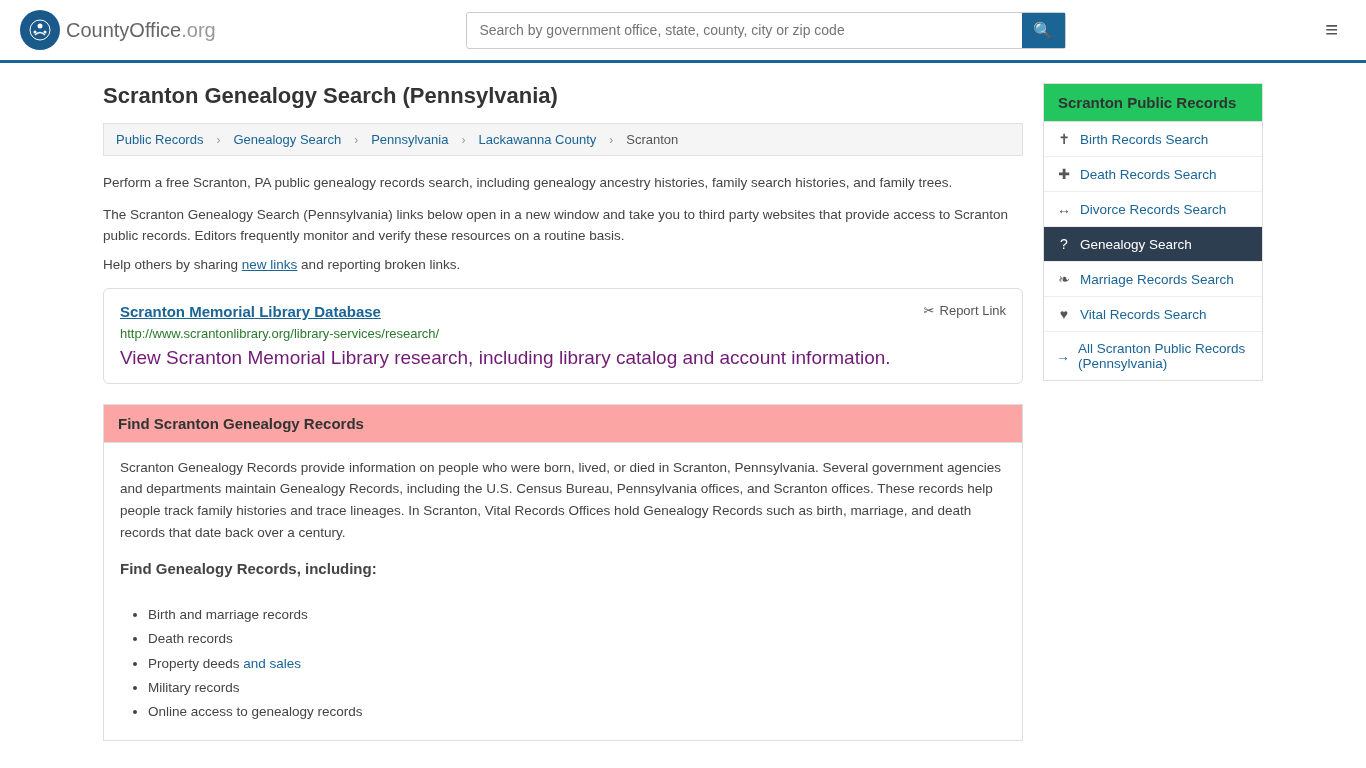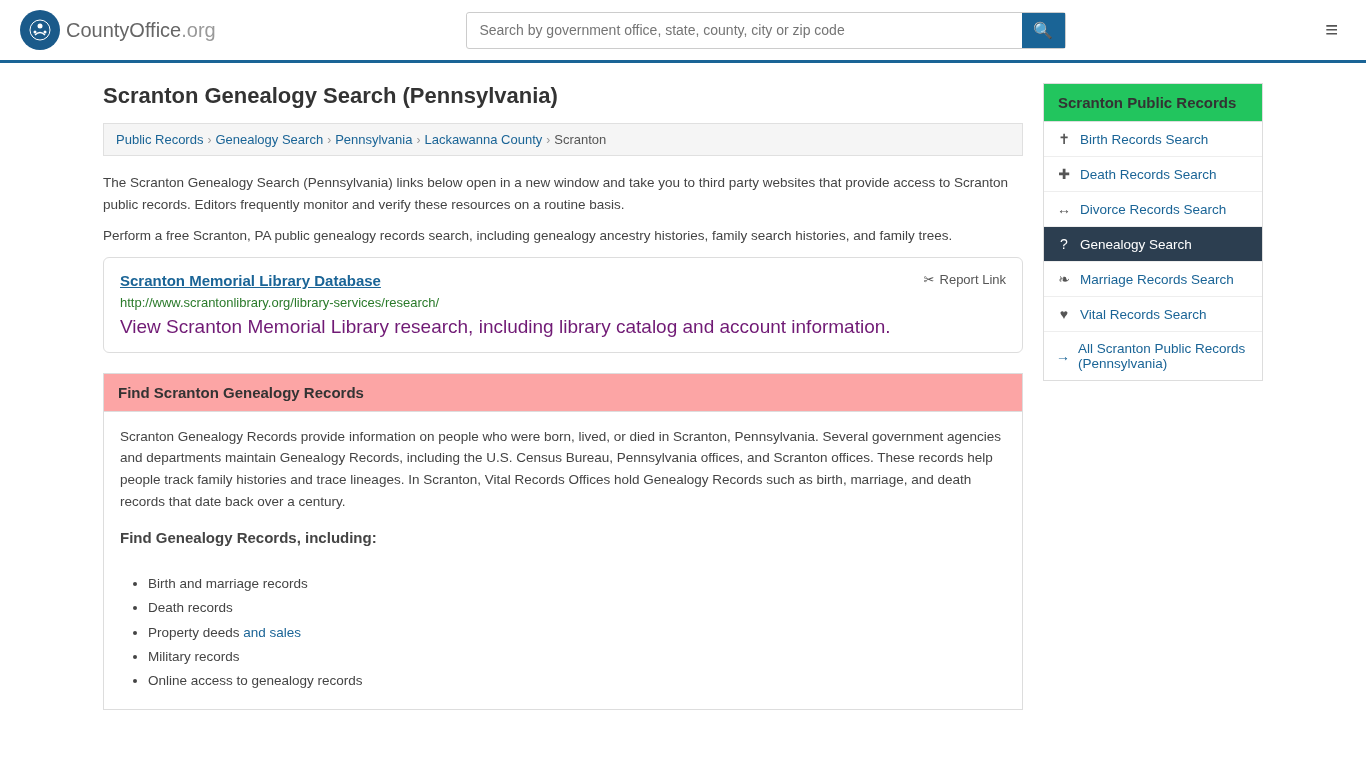--- a/index.html
+++ b/index.html
@@ -98,21 +98,21 @@
     .breadcrumb {
       background: #f5f5f5;
       border: 1px solid #e0e0e0;
       padding: 8px 12px;
       font-size: 13px;
       color: #555;
       margin-bottom: 16px;
       display: flex;
       align-items: center;
       flex-wrap: wrap;
-      gap: 4px;
+      gap: 13px;
     }
     .breadcrumb a {
       color: #1a6496;
       text-decoration: none;
     }
     .breadcrumb-sep {
       color: #999;
       font-size: 12px;
     }
 
@@ -308,22 +308,25 @@
       <span class="breadcrumb-sep">›</span>
       <a href="#">Genealogy Search</a>
       <span class="breadcrumb-sep">›</span>
       <a href="#">Pennsylvania</a>
       <span class="breadcrumb-sep">›</span>
       <a href="#">Lackawanna County</a>
       <span class="breadcrumb-sep">›</span>
       <span>Scranton</span>
     </nav>
 
+    <p class="description">Perform a free Scranton, PA public genealogy records search, including genealogy ancestry histories, family search histories, and family trees.</p>
     <p class="description">The Scranton Genealogy Search (Pennsylvania) links below open in a new window and take you to third party websites that provide access to Scranton public records. Editors frequently monitor and verify these resources on a routine basis.</p>
-    <p class="description">Perform a free Scranton, PA public genealogy records search, including genealogy ancestry histories, family search histories, and family trees.</p>
+    <p class="help-text">
+      <span>Help others by sharing </span><a href="#">new links</a><span> and reporting broken links.</span>
+    </p>
 
     <div class="link-card">
       <div class="link-card-header">
         <a href="#" class="link-card-title">Scranton Memorial Library Database</a>
         <button class="report-link-btn">
           <span>✂</span>
           <span>Report Link</span>
         </button>
       </div>
       <div class="link-card-url">http://www.scrantonlibrary.org/library-services/research/</div>

